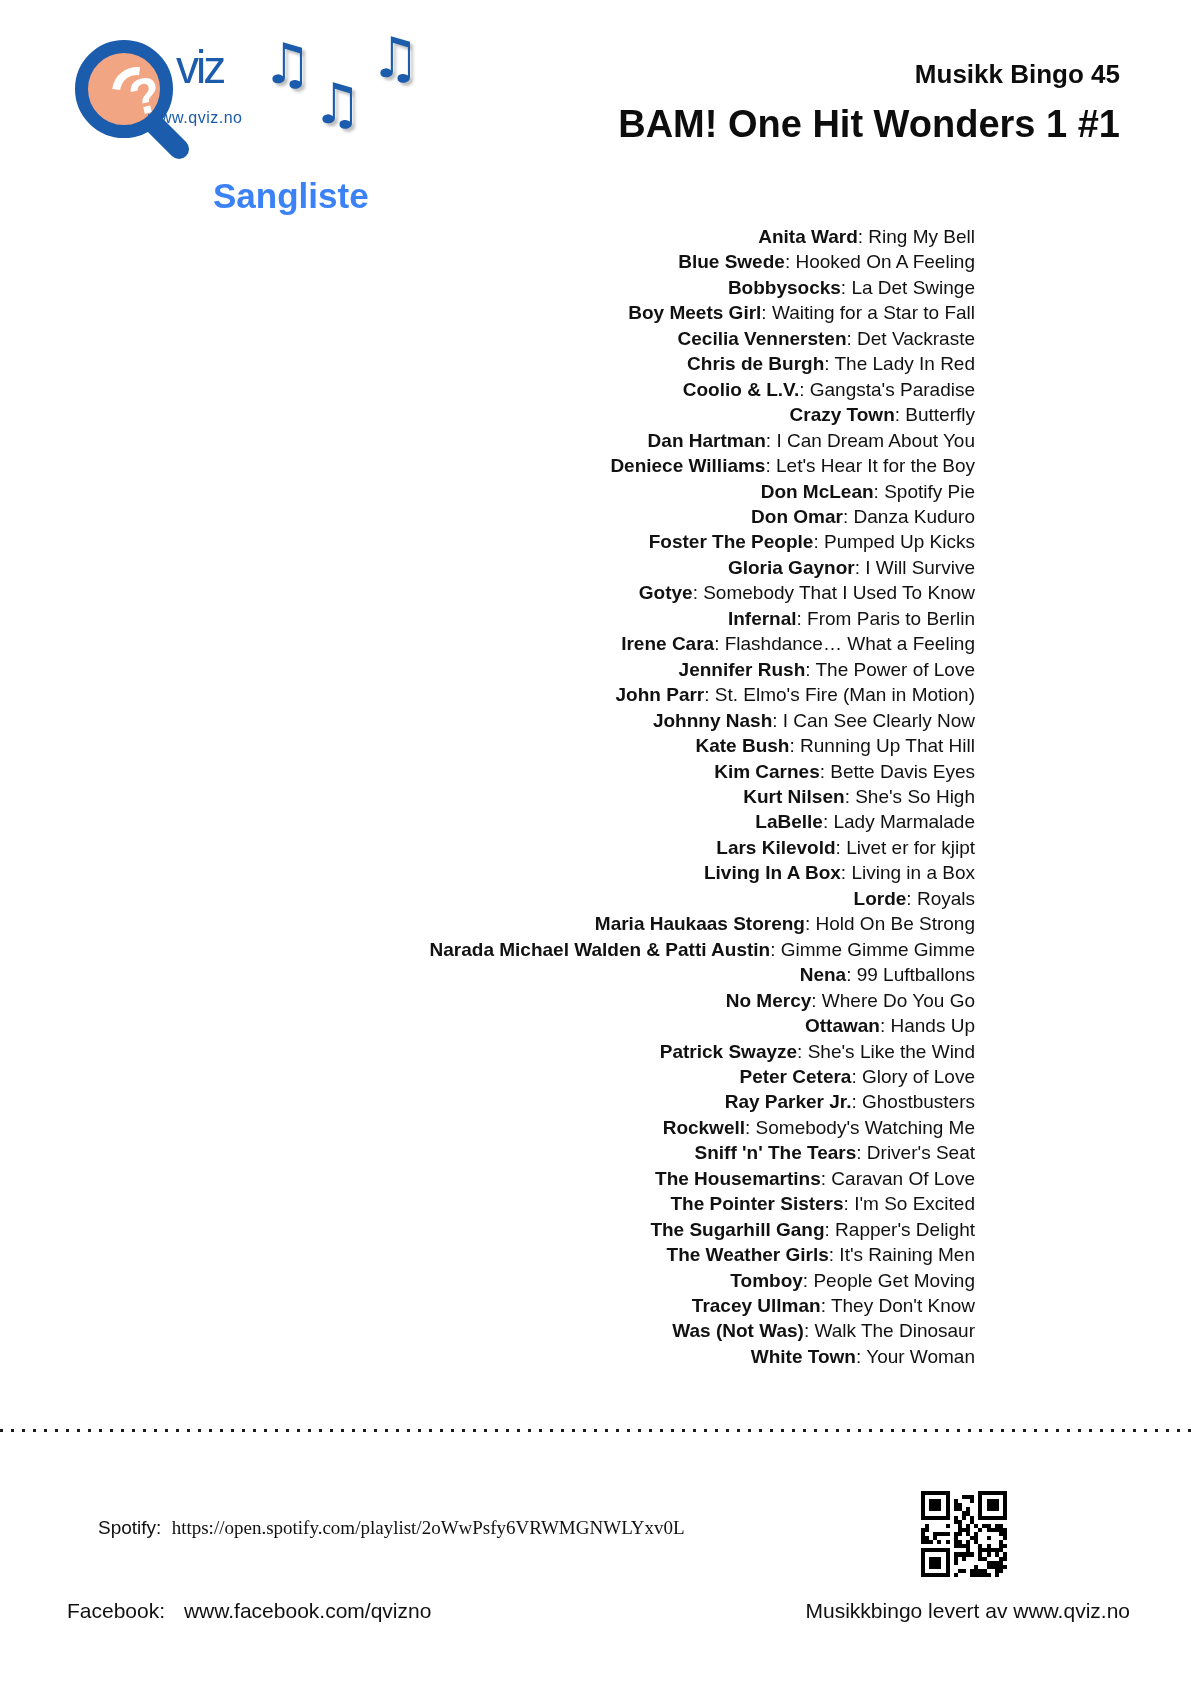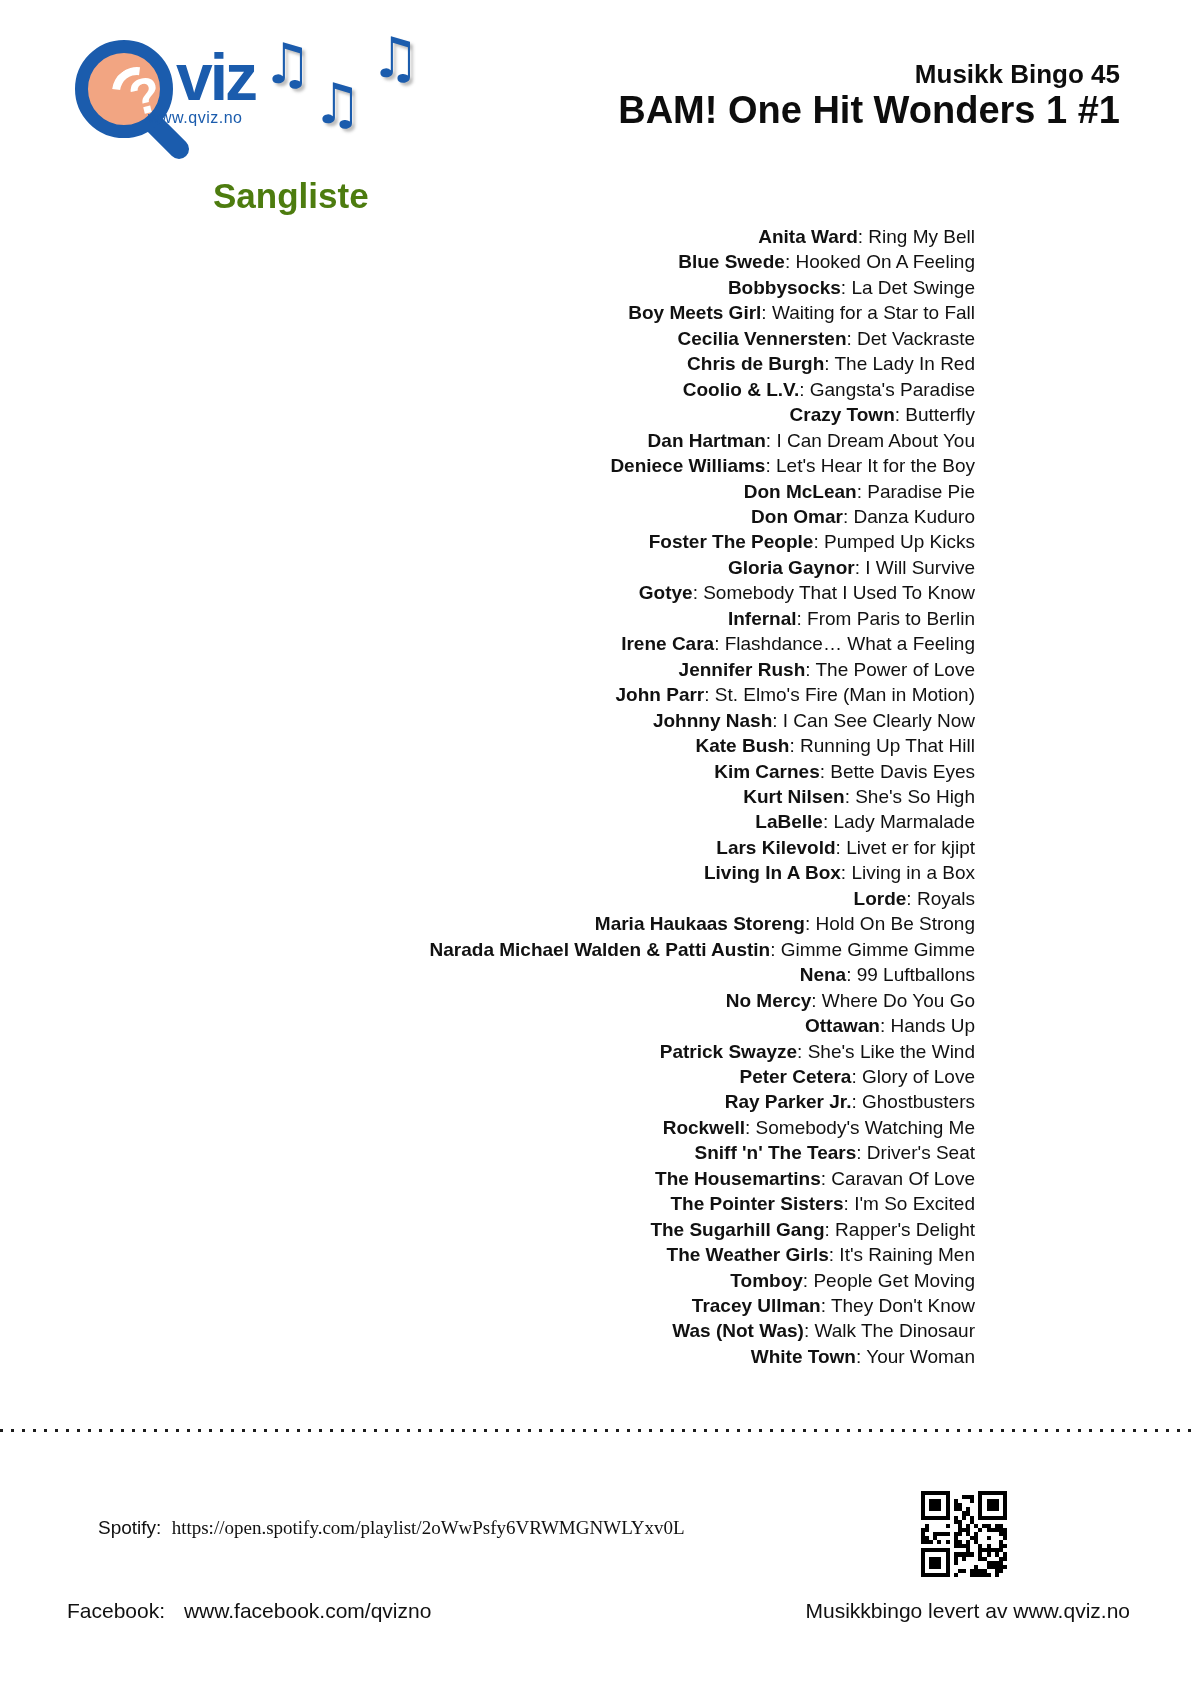--- a/index.html
+++ b/index.html
@@ -25,48 +25,48 @@
   }
   .q-arc{
     position:absolute;left:24px;top:14px;width:34px;height:34px;border-radius:50%;
     border:8px solid transparent;border-top-color:#ffffff;transform:rotate(-38deg);
   }
   .q-mark{
     position:absolute;left:42px;top:18px;font-size:50px;font-weight:bold;color:#ffffff;
     transform:rotate(-14deg);line-height:1;
   }
   .viz-text{
-    position:absolute;left:112px;top:4px;font-size:66px;font-weight:bold;
+    position:absolute;left:112px;top:4px;font-size:46px;font-weight:normal;
     color:var(--brand-blue);letter-spacing:-3px;line-height:1;
   }
   .logo-url{
     position:absolute;left:84px;top:69px;font-size:16px;font-weight:normal;
     color:var(--brand-blue);letter-spacing:0.5px;
   }
 
   
   .note{
     position:absolute;font-family:"DejaVu Sans", sans-serif;color:var(--brand-blue);
     font-size:56px;line-height:1;text-shadow:3px 3px 3px rgba(110,110,110,0.45);
   }
   .note1{left:262px;top:36px;}
   .note2{left:312px;top:76px;}
   .note3{left:370px;top:30px;}
 
   
   .header-block{
     position:absolute;top:60px;right:71px;display:flex;flex-direction:column;
-    align-items:flex-end;gap:0;text-align:right;
+    align-items:flex-end;gap:14px;text-align:right;
   }
   .kicker{font-size:26px;font-weight:bold;line-height:1.15;color:#0d0d0d;}
   .main-title{font-size:38px;font-weight:bold;line-height:1.1;color:#0d0d0d;}
 
   
   .songlist-heading{
-    position:absolute;left:213px;top:176px;font-size:35px;font-weight:bold;color:#4d7c0f;
+    position:absolute;left:213px;top:176px;font-size:35px;font-weight:bold;color:#3b82f6;
   }
   .songs{position:absolute;left:215px;top:224px;width:760px;text-align:right;}
   .song-line{font-size:19px;line-height:25.45px;color:var(--text);white-space:nowrap;}
   .song-line .artist{font-weight:bold;}
 
   
   .dotted-separator{
     position:absolute;left:0;top:1429px;width:1191px;height:3px;
     background:repeating-linear-gradient(to right,#1c1c1c 0 3px,transparent 3px 11px);
   }
@@ -112,21 +112,21 @@
       <div class="song-line"><span class="artist">Anita Ward</span><span>: Ring My Bell</span></div>
       <div class="song-line"><span class="artist">Blue Swede</span><span>: Hooked On A Feeling</span></div>
       <div class="song-line"><span class="artist">Bobbysocks</span><span>: La Det Swinge</span></div>
       <div class="song-line"><span class="artist">Boy Meets Girl</span><span>: Waiting for a Star to Fall</span></div>
       <div class="song-line"><span class="artist">Cecilia Vennersten</span><span>: Det Vackraste</span></div>
       <div class="song-line"><span class="artist">Chris de Burgh</span><span>: The Lady In Red</span></div>
       <div class="song-line"><span class="artist">Coolio &amp; L.V.</span><span>: Gangsta's Paradise</span></div>
       <div class="song-line"><span class="artist">Crazy Town</span><span>: Butterfly</span></div>
       <div class="song-line"><span class="artist">Dan Hartman</span><span>: I Can Dream About You</span></div>
       <div class="song-line"><span class="artist">Deniece Williams</span><span>: Let's Hear It for the Boy</span></div>
-      <div class="song-line"><span class="artist">Don McLean</span><span>: Paradise Pie</span></div>
+      <div class="song-line"><span class="artist">Don McLean</span><span>: Spotify Pie</span></div>
       <div class="song-line"><span class="artist">Don Omar</span><span>: Danza Kuduro</span></div>
       <div class="song-line"><span class="artist">Foster The People</span><span>: Pumped Up Kicks</span></div>
       <div class="song-line"><span class="artist">Gloria Gaynor</span><span>: I Will Survive</span></div>
       <div class="song-line"><span class="artist">Gotye</span><span>: Somebody That I Used To Know</span></div>
       <div class="song-line"><span class="artist">Infernal</span><span>: From Paris to Berlin</span></div>
       <div class="song-line"><span class="artist">Irene Cara</span><span>: Flashdance… What a Feeling</span></div>
       <div class="song-line"><span class="artist">Jennifer Rush</span><span>: The Power of Love</span></div>
       <div class="song-line"><span class="artist">John Parr</span><span>: St. Elmo's Fire (Man in Motion)</span></div>
       <div class="song-line"><span class="artist">Johnny Nash</span><span>: I Can See Clearly Now</span></div>
       <div class="song-line"><span class="artist">Kate Bush</span><span>: Running Up That Hill</span></div>

